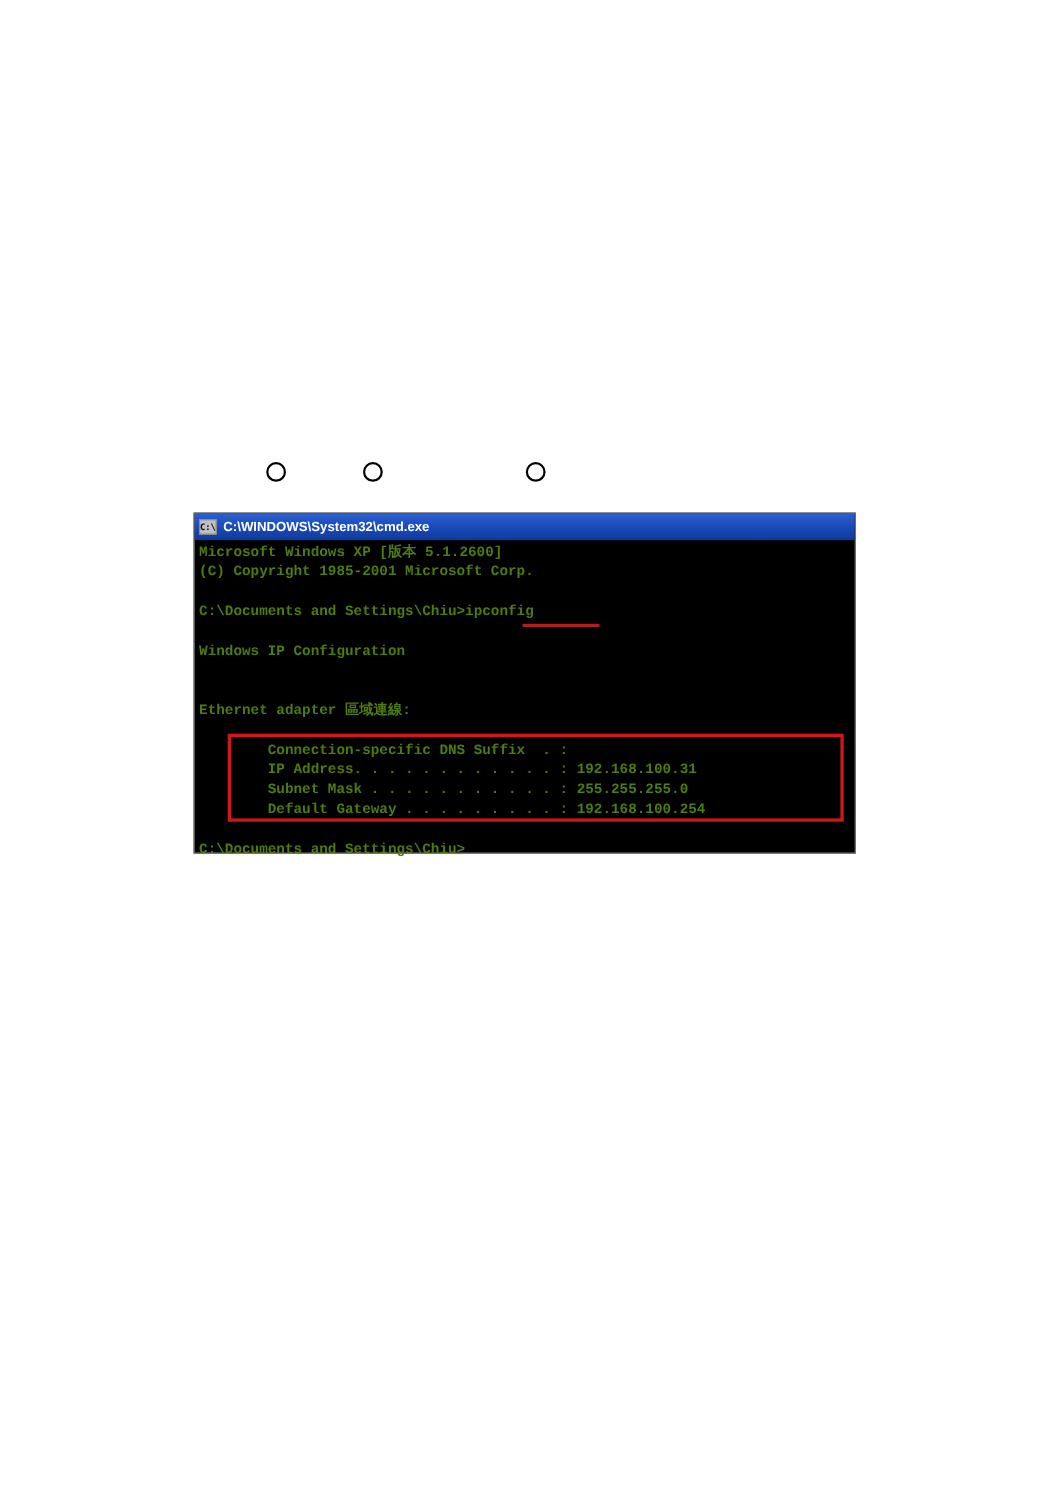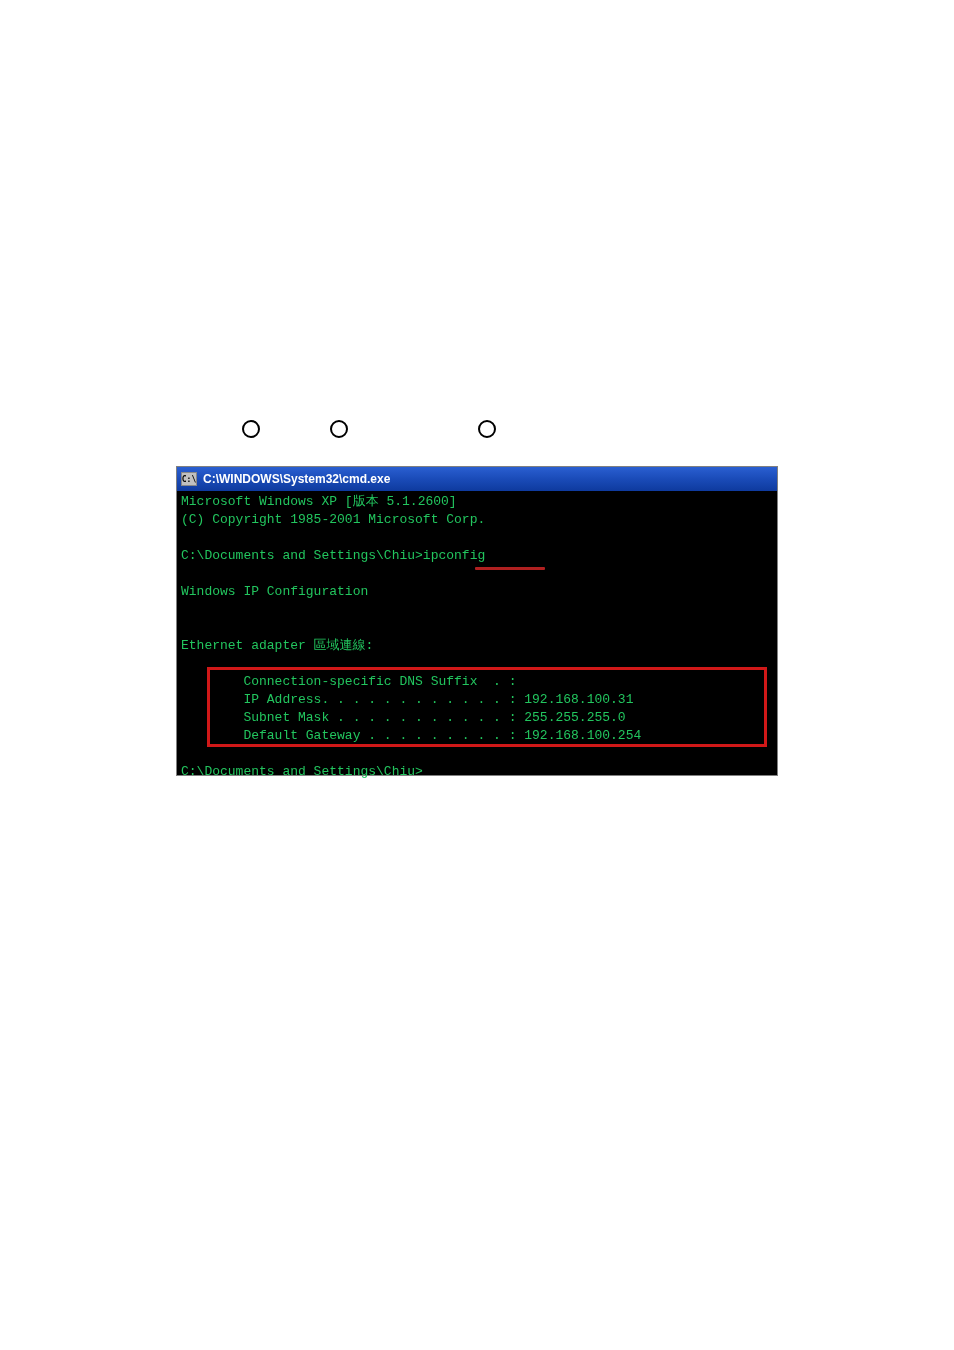--- a/index.html
+++ b/index.html
@@ -61,23 +61,24 @@
       font-size: 8px;
       font-family: monospace;
       color: #000;
       border: 1px solid #888;
     }
     .terminal-body {
       padding: 2px 4px;
       font-family: "Lucida Console", "Courier New", monospace;
       font-size: 13px;
       line-height: 18px;
-      color: #22c55e;
+      color: #4d7c0f;
       white-space: pre;
       position: relative;
+      font-weight: bold;
     }
     .underline-red {
       position: absolute;
       top: 76px;
       left: 298px;
       width: 70px;
       height: 3px;
       background: #b02020;
       border-radius: 1px;
     }

